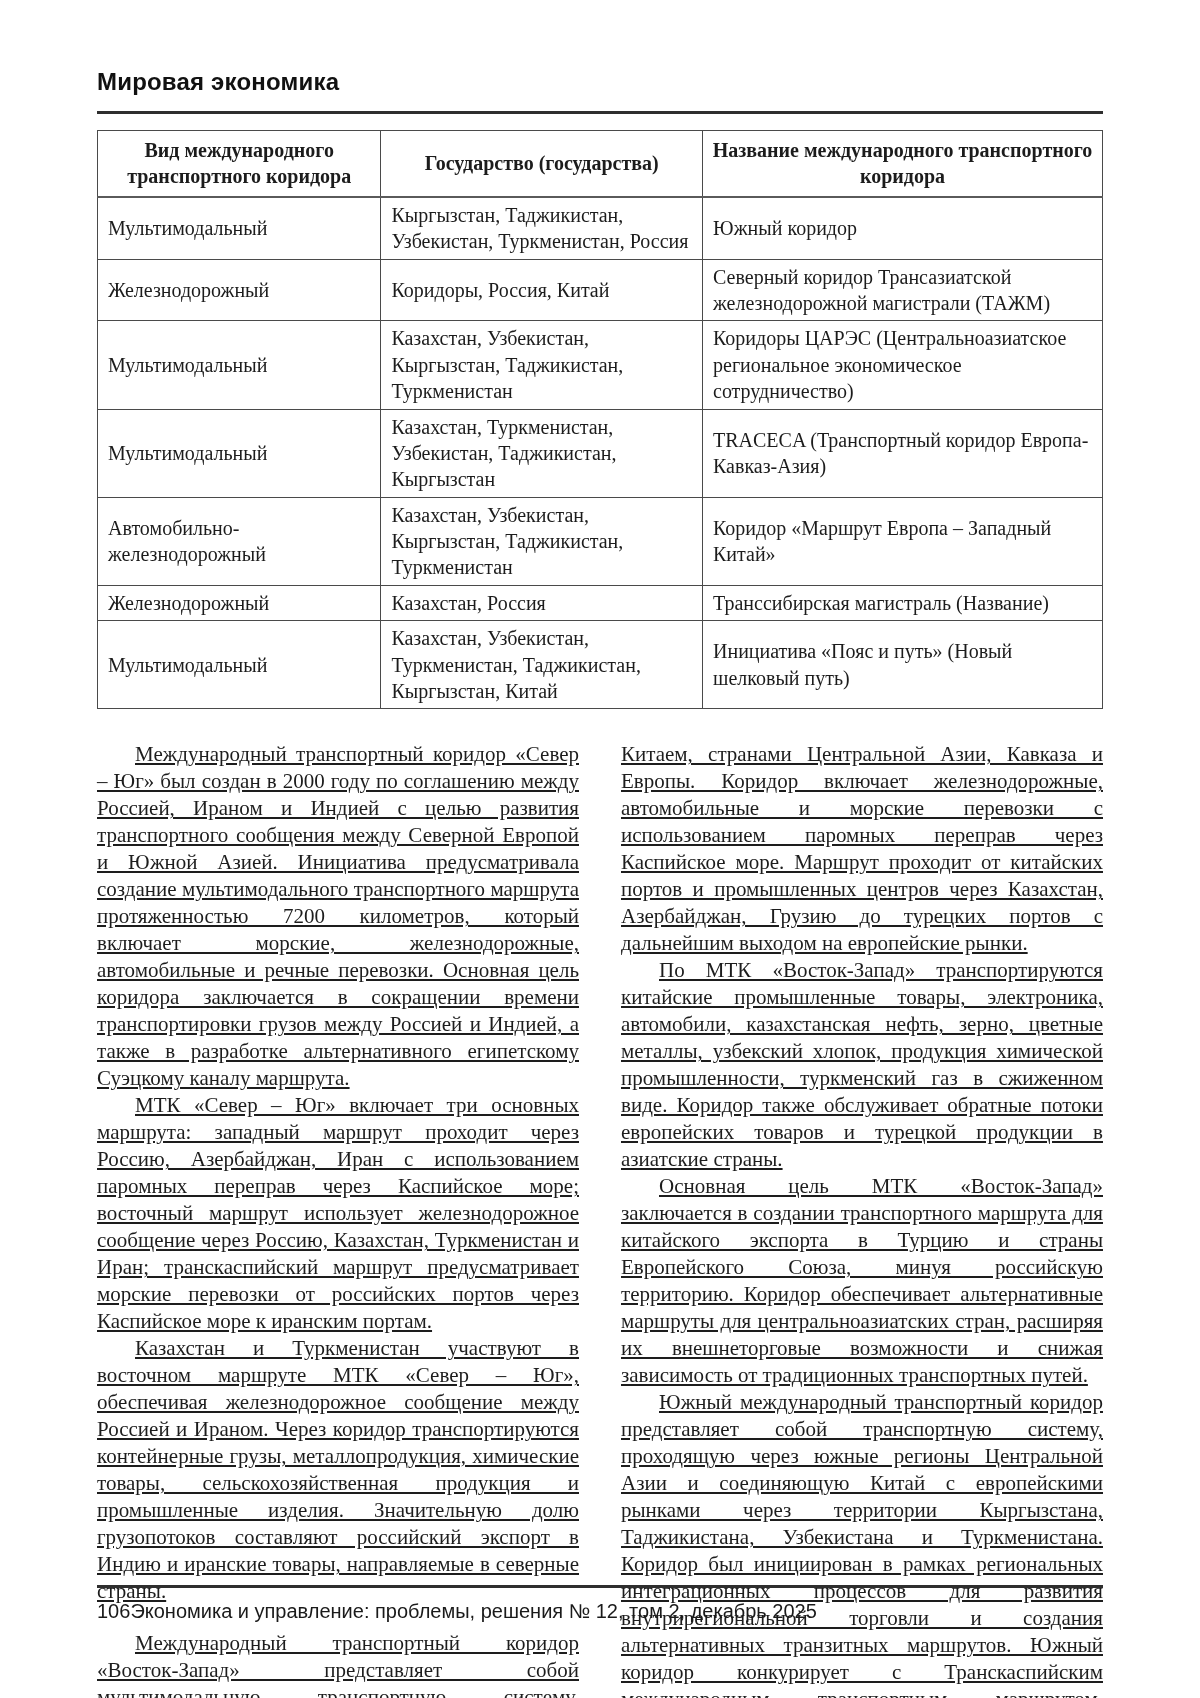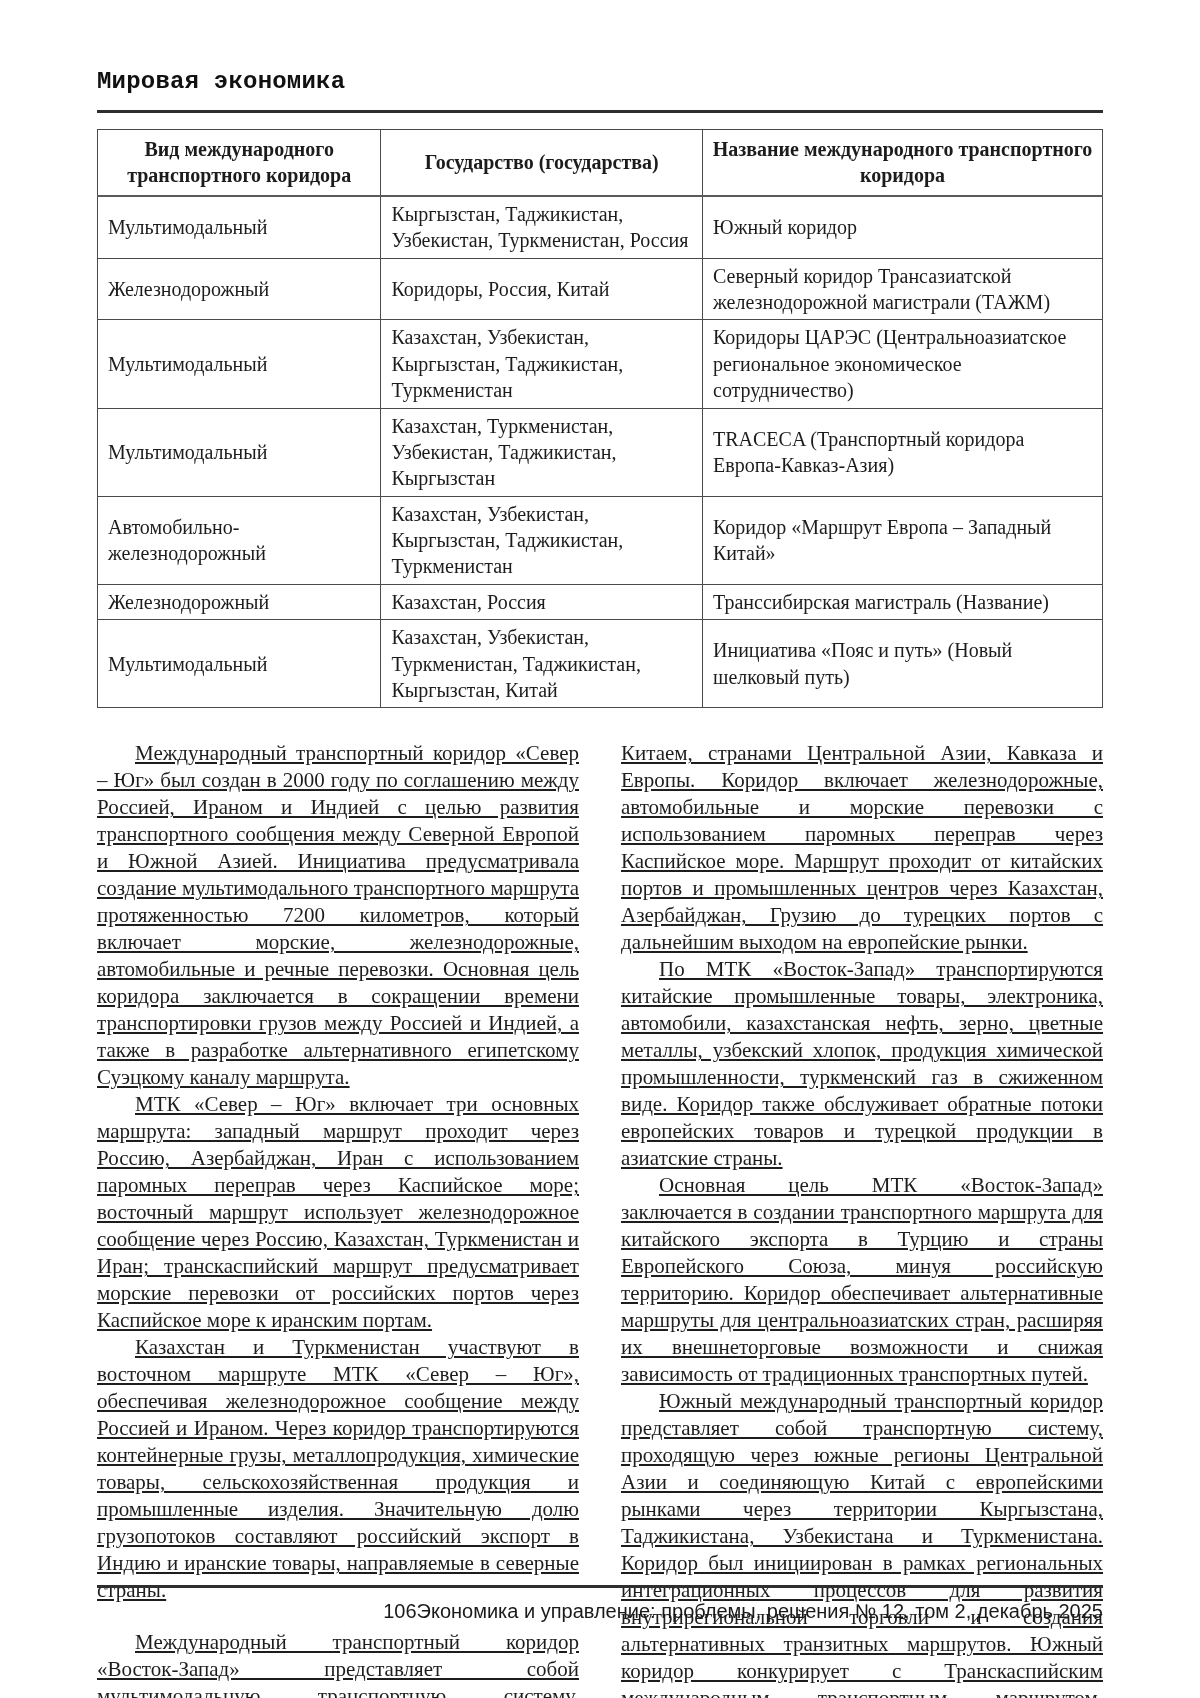--- a/index.html
+++ b/index.html
@@ -11,21 +11,21 @@
     font-family: "Liberation Serif", "DejaVu Serif", serif;
     color: #1d1d1d;
   }
   .page {
     position: relative;
     width: 1200px;
     height: 1698px;
     padding: 68px 97px 0 97px;
   }
   .section-title {
-    font-family: Liberation Mono, monospace;
+    font-family: Liberation Sans, sans-serif;
     font-size: 24px;
     font-weight: 700;
     color: #111;
     letter-spacing: 0.2px;
   }
   .title-rule {
     margin-top: 15px;
     border-top: 3px solid #2e2e2e;
   }
   table.corridors {
@@ -78,21 +78,21 @@
     right: 97px;
     top: 1585px;
     border-top: 3px solid #2e2e2e;
   }
   .footer {
     position: absolute;
     left: 97px;
     right: 97px;
     top: 1600px;
     display: flex;
-    justify-content: flex-end;
+    justify-content: flex-start;
     align-items: baseline;
     font-family: "Liberation Sans", "DejaVu Sans", sans-serif;
     font-size: 20px;
     color: #1a1a1a;
   }
 </style>
 </head>
 <body>
 
 <div class="page">
@@ -125,21 +125,21 @@
           <td>Северный коридор Трансазиатской железнодорожной магистрали (ТАЖМ)</td>
         </tr>
         <tr>
           <td>Мультимодальный</td>
           <td>Казахстан, Узбекистан, Кыргызстан, Таджикистан, Туркменистан</td>
           <td>Коридоры ЦАРЭС (Центральноазиатское региональное экономическое сотрудничество)</td>
         </tr>
         <tr>
           <td>Мультимодальный</td>
           <td>Казахстан, Туркменистан, Узбекистан, Таджикистан, Кыргызстан</td>
-          <td>TRACECA (Транспортный коридора Европа-Кавказ-Азия)</td>
+          <td>TRACECA (Транспортный коридор Европа-Кавказ-Азия)</td>
         </tr>
         <tr>
           <td>Автомобильно-железнодорожный</td>
           <td>Казахстан, Узбекистан, Кыргызстан, Таджикистан, Туркменистан</td>
           <td>Коридор «Маршрут Европа – Западный Китай»</td>
         </tr>
         <tr>
           <td>Железнодорожный</td>
           <td>Казахстан, Россия</td>
           <td>Транссибирская магистраль (Название)</td>

